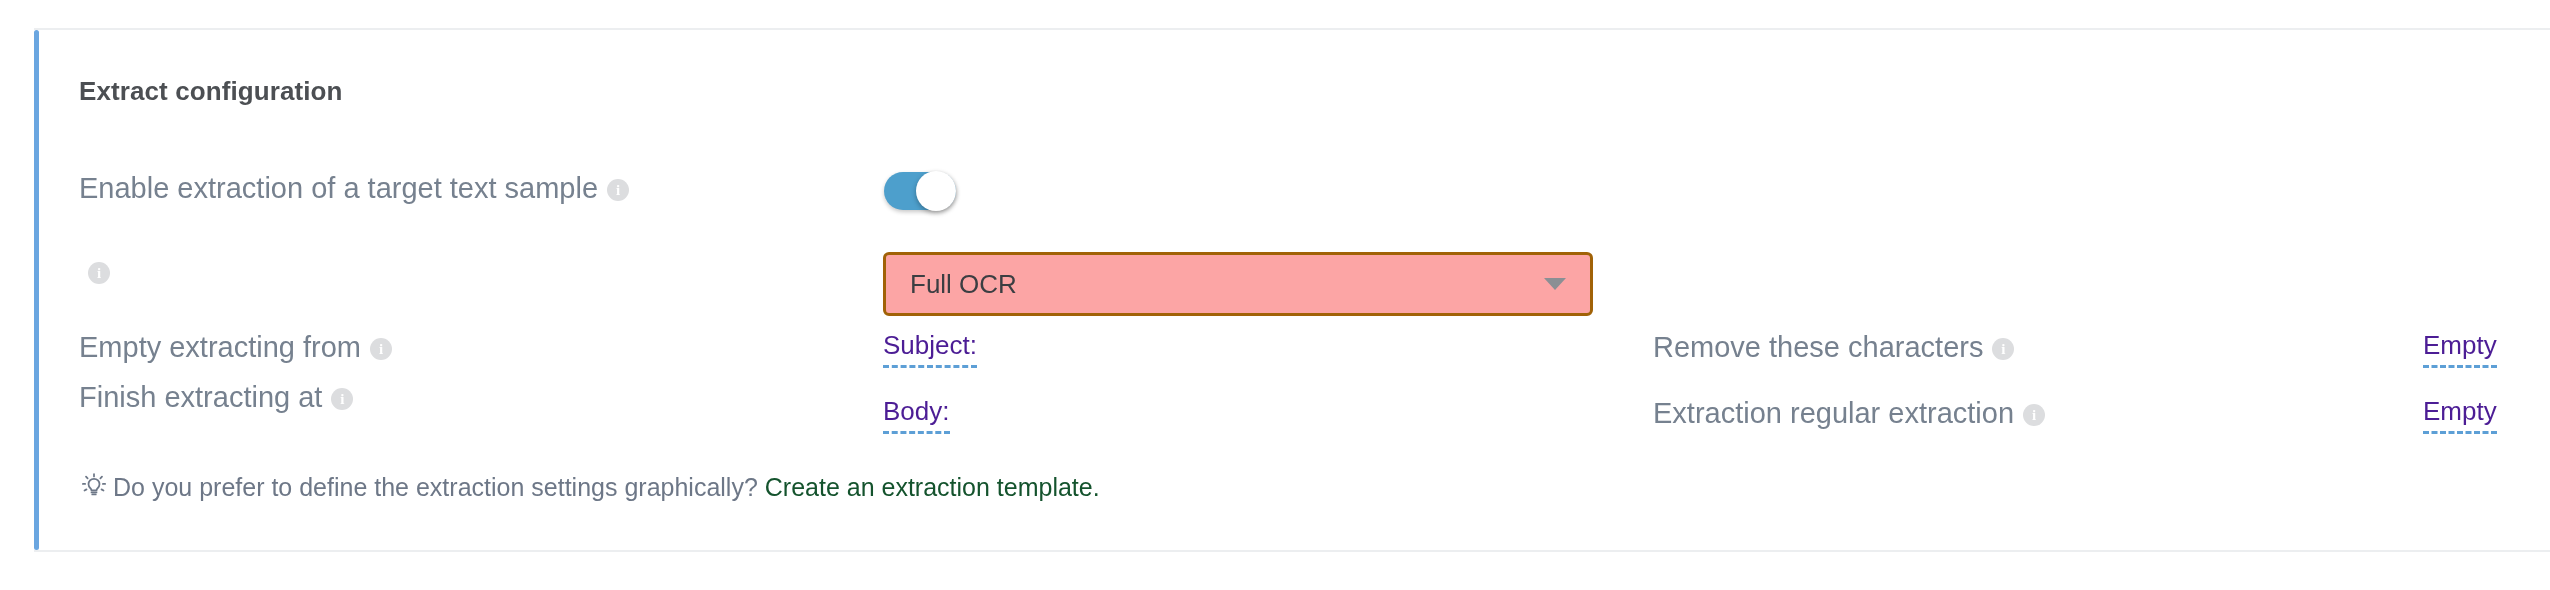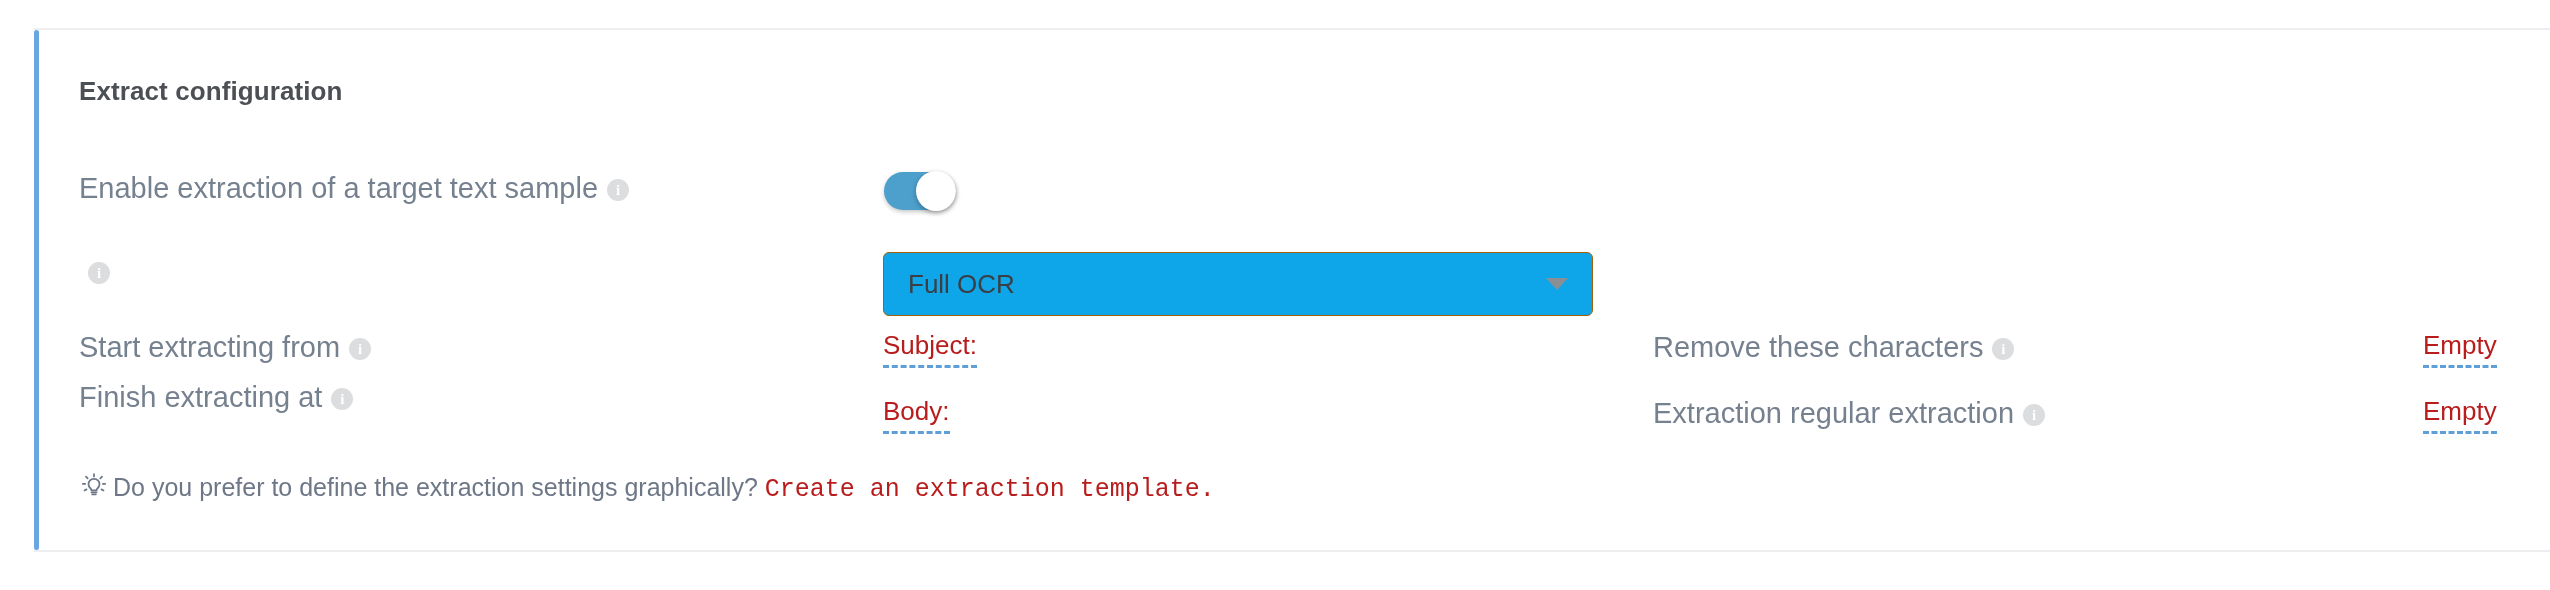--- a/index.html
+++ b/index.html
@@ -120,23 +120,23 @@
     box-shadow: 0 2px 5px rgba(0,0,0,.3);
   }
 
   
   .select {
     position: absolute;
     left: 849px;
     top: 222px;
     width: 710px;
     height: 64px;
-    border: 1px solid #a16207;
+    border: 3px solid #a16207;
     border-radius: 6px;
-    background: #0ea5e9;
+    background: #fca5a5;
     box-sizing: border-box;
     cursor: pointer;
   }
   .select-value {
     position: absolute;
     left: 24px;
     top: 50%;
     transform: translateY(-50%);
     font-size: 26px;
     color: #3b3e42;
@@ -151,21 +151,21 @@
     height: 0;
     border-left: 11px solid transparent;
     border-right: 11px solid transparent;
     border-top: 12px solid #8b8f94;
   }
 
   
   .inline-value {
     position: absolute;
     font-size: 26px;
-    color: #b91c1c;
+    color: #4c1d95;
     white-space: nowrap;
     padding-bottom: 4px;
     border-bottom: 3px dashed #5d9fd6;
     cursor: pointer;
   }
 
   
   .hint {
     position: absolute;
     left: 45px;
@@ -176,24 +176,23 @@
     line-height: 34px;
   }
   .bulb-icon {
     display: inline-block;
     vertical-align: -5px;
     width: 30px;
     height: 30px;
     margin-right: 4px;
   }
   .hint-link {
-    color: #b91c1c;
+    color: #14532d;
     text-decoration: none;
     cursor: pointer;
-    font-family: Liberation Mono, monospace;
   }
 </style>
 </head>
 <body>
 
 <div class="screen">
 
   <div class="card">
     <div class="card-accent"></div>
 
@@ -210,21 +209,21 @@
 
       <div class="label" style="left:45px; top:226px;">
         <span class="info-icon"></span>
       </div>
       <div class="select">
         <span class="select-value">Full OCR</span>
         <span class="select-arrow"></span>
       </div>
 
       <div class="label" style="left:45px; top:302px;">
-        <span>Start extracting from</span><span class="info-icon"></span>
+        <span>Empty extracting from</span><span class="info-icon"></span>
       </div>
       <div class="inline-value" style="left:849px; top:300px;">Subject:</div>
 
       <div class="label" style="left:1619px; top:302px;">
         <span>Remove these characters</span><span class="info-icon"></span>
       </div>
       <div class="inline-value" style="left:2389px; top:300px;">Empty</div>
 
       <div class="label" style="left:45px; top:352px;">
         <span>Finish extracting at</span><span class="info-icon"></span>

